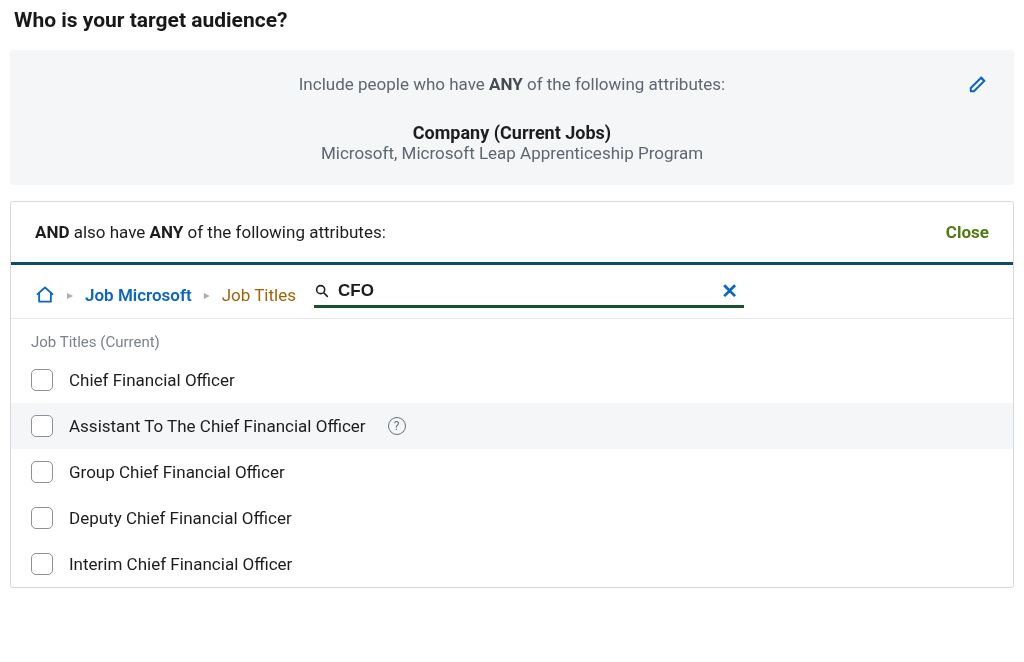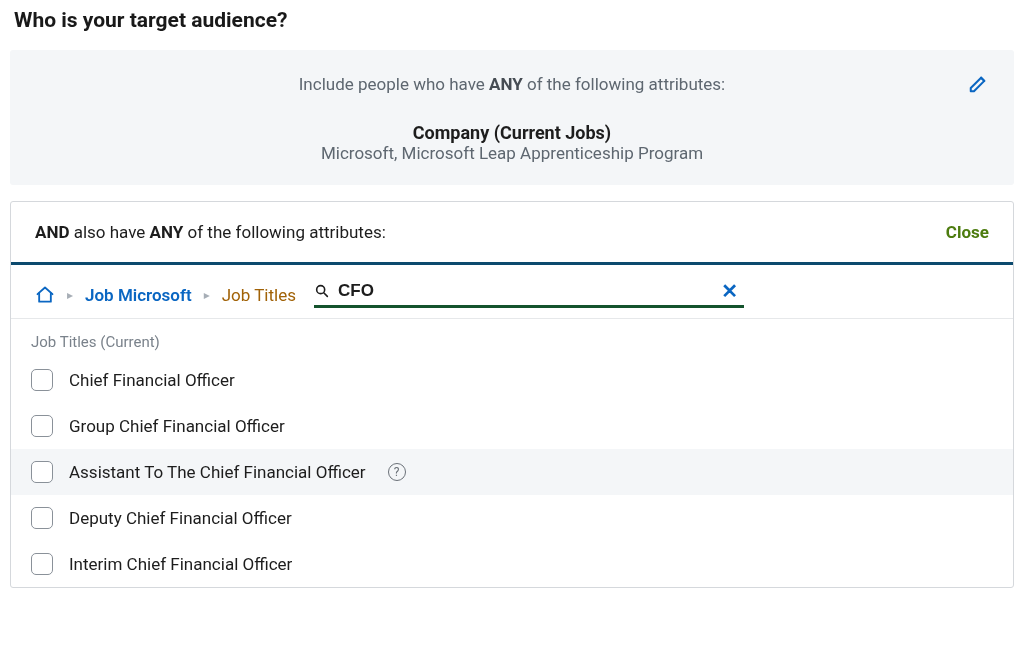--- a/index.html
+++ b/index.html
@@ -200,31 +200,31 @@
       </div>
     </div>
 
     <div class="results-label">Job Titles (Current)</div>
 
     <div class="result-list">
       <div class="result-item">
         <div class="checkbox"></div>
         <span class="result-label">Chief Financial Officer</span>
       </div>
-      <div class="result-item">
-        <div class="checkbox"></div>
-        <span class="result-label">Group Chief Financial Officer</span>
-      </div>
       <div class="result-item highlight">
         <div class="checkbox"></div>
         <span class="result-label">Assistant To The Chief Financial Officer</span>
         <span class="help-icon">?</span>
       </div>
       <div class="result-item">
         <div class="checkbox"></div>
+        <span class="result-label">Group Chief Financial Officer</span>
+      </div>
+      <div class="result-item">
+        <div class="checkbox"></div>
         <span class="result-label">Deputy Chief Financial Officer</span>
       </div>
       <div class="result-item">
         <div class="checkbox"></div>
         <span class="result-label">Interim Chief Financial Officer</span>
       </div>
     </div>
   </div>
 </div>
 

